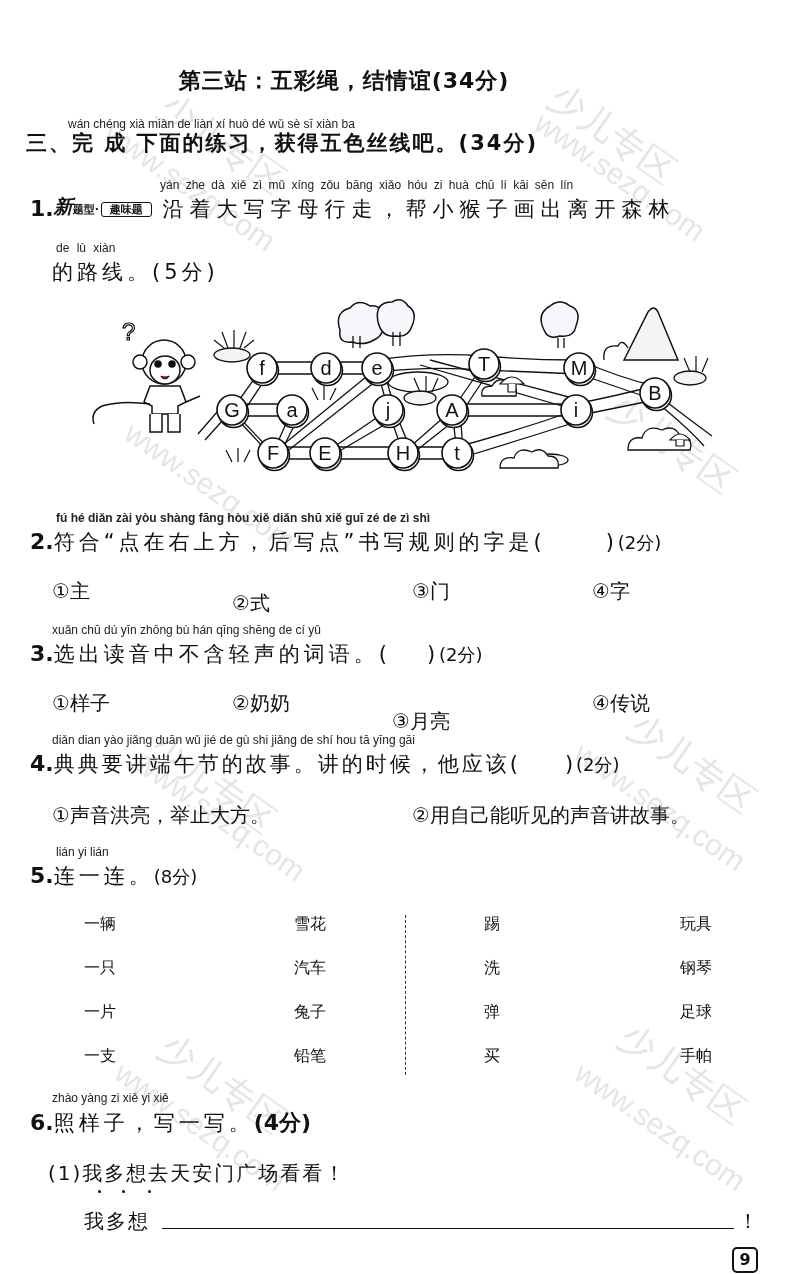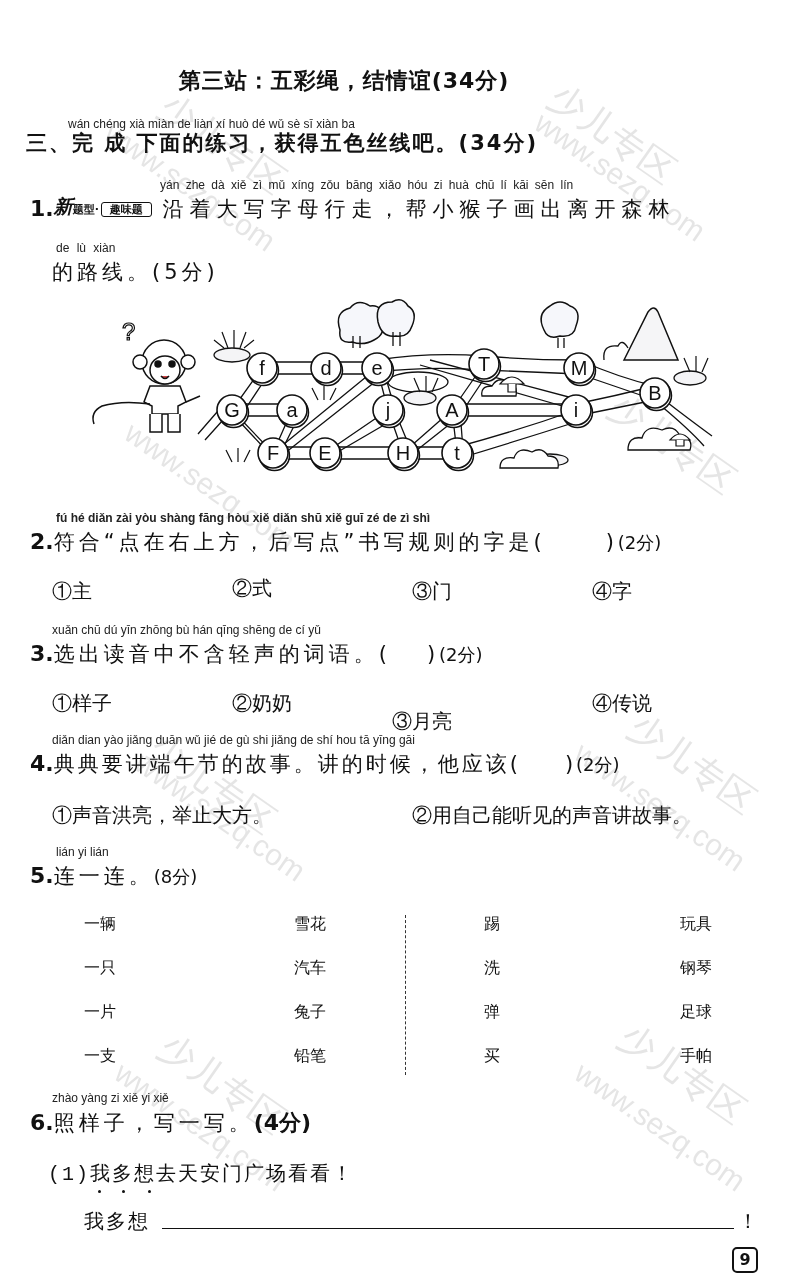--- a/index.html
+++ b/index.html
@@ -9,21 +9,21 @@
     font-family: "DejaVu Sans", "Liberation Sans", sans-serif;
   }
   .abs { position: absolute; }
   .title {
     left: 0; width: 688px; top: 66px; text-align: center;
     font-size: 22px; font-weight: bold; letter-spacing: 1px;
   }
   .pinyin { font-size: 12px; color: #222; white-space: nowrap; font-family: "Liberation Sans", sans-serif; }
   .line { font-size: 21px; white-space: nowrap; letter-spacing: 4px; }
   .qnum { font-weight: bold; font-size: 22px; letter-spacing: 0; }
-  .opt { font-size: 20px; white-space: nowrap; font-family: Liberation Mono, monospace; }
+  .opt { font-size: 20px; white-space: nowrap; }
   .badge {
     display: inline-block; font-size: 11px; font-weight: bold; letter-spacing: 0;
     vertical-align: middle; position: relative; top: -3px;
   }
   .badge .xin { font-size: 19px; font-style: italic; font-weight: bold; }
   .badge .box { border: 1.5px solid #111; border-radius: 3px; padding: 0 8px; margin-left: 2px; }
   .match { font-size: 16px; white-space: nowrap; }
   .divider { left: 405px; top: 915px; height: 160px; border-left: 1.5px dashed #333; }
   .answer-line { left: 162px; top: 1228px; width: 572px; border-bottom: 1.6px solid #111; }
   .page-num {
@@ -233,21 +233,21 @@
         <text x="457" y="460" text-anchor="middle" font-size="20" fill="#111">t</text>
       </g>
     </g>
 </svg>
 
 <div class="abs pinyin" style="left:56px;top:511px;font-weight:bold;">fú hé    diǎn zài yòu shàng fāng    hòu xiě diǎn    shū xiě guī zé de zì shì</div>
 <div class="abs line" style="left:30px;top:528px;text-align:right;">
   <span class="qnum">2.</span><span>符合“点在右上方，后写点”书写规则的字是(</span><span style="display:inline-block;width:60px;"></span><span>)</span><span style="letter-spacing:0;font-size:18px;">(2分)</span>
 </div>
 <div class="abs opt" style="left:52px;top:578px;">①主</div>
-<div class="abs opt" style="left:232px;top:575px;">②式</div>
+<div class="abs opt" style="left:232px;top:590px;">②式</div>
 <div class="abs opt" style="left:412px;top:578px;">③门</div>
 <div class="abs opt" style="left:592px;top:578px;">④字</div>
 
 <div class="abs pinyin" style="left:52px;top:623px;">xuǎn chū dú yīn zhōng bù hán qīng shēng de cí yǔ</div>
 <div class="abs line" style="left:30px;top:640px;">
   <span class="qnum">3.</span><span>选出读音中不含轻声的词语。(</span><span style="display:inline-block;width:36px;"></span><span>)</span><span style="letter-spacing:0;font-size:18px;">(2分)</span>
 </div>
 <div class="abs opt" style="left:52px;top:690px;">①样子</div>
 <div class="abs opt" style="left:232px;top:690px;">②奶奶</div>
 <div class="abs opt" style="left:392px;top:690px;margin-top:18px;">③月亮</div>

